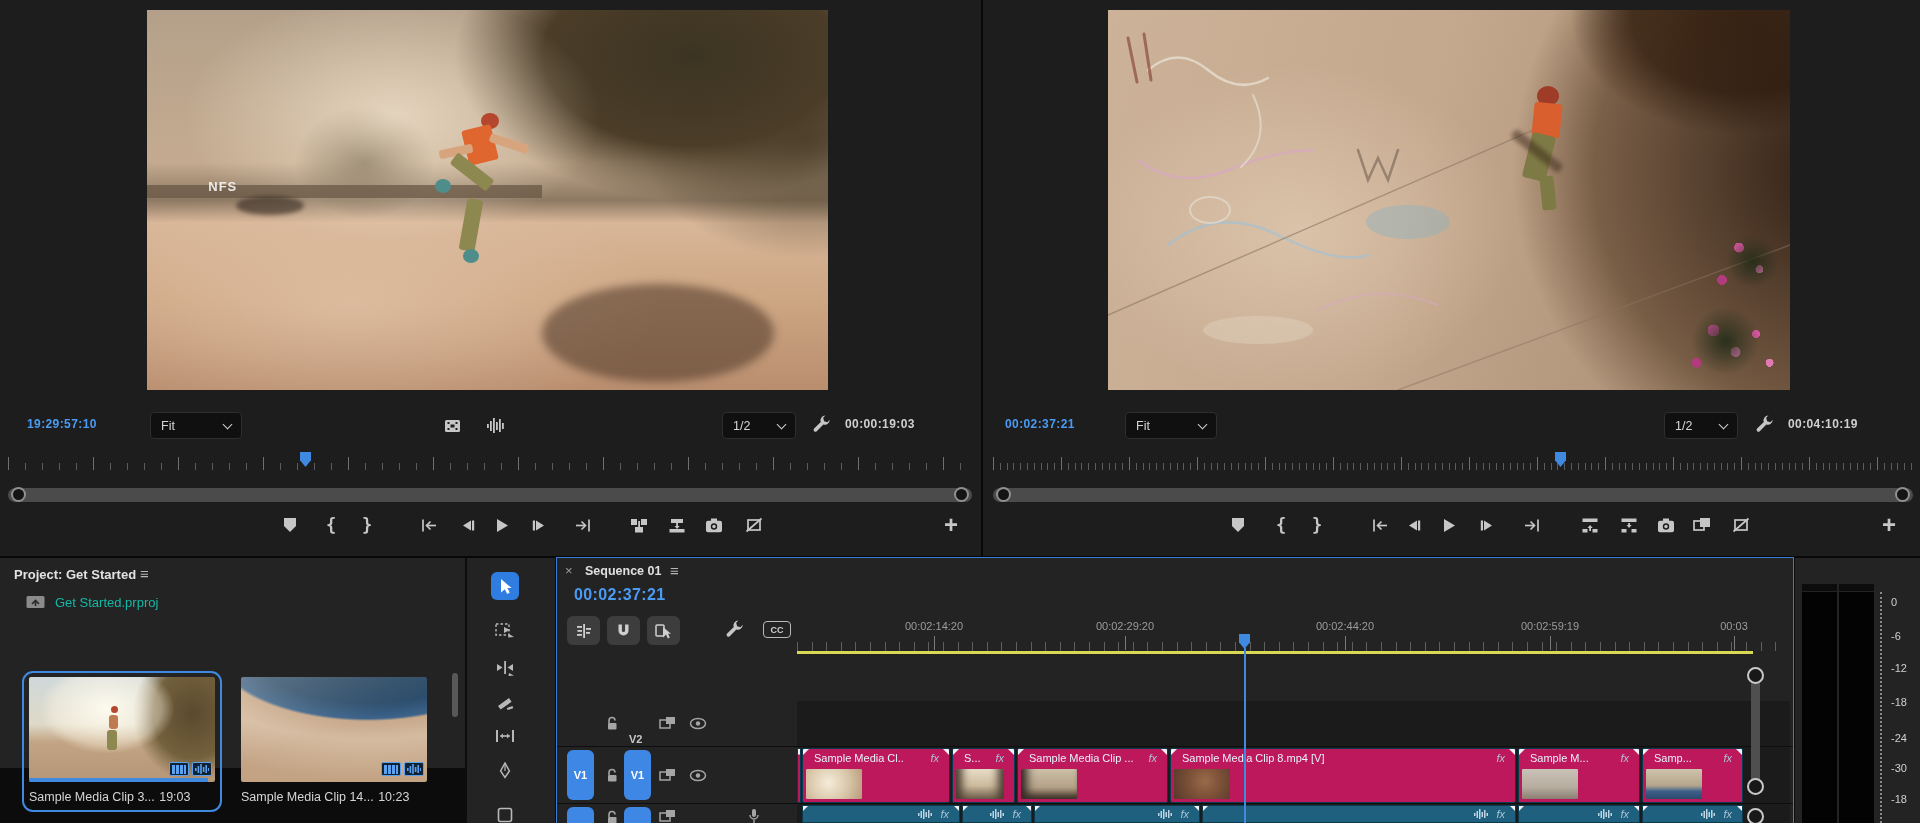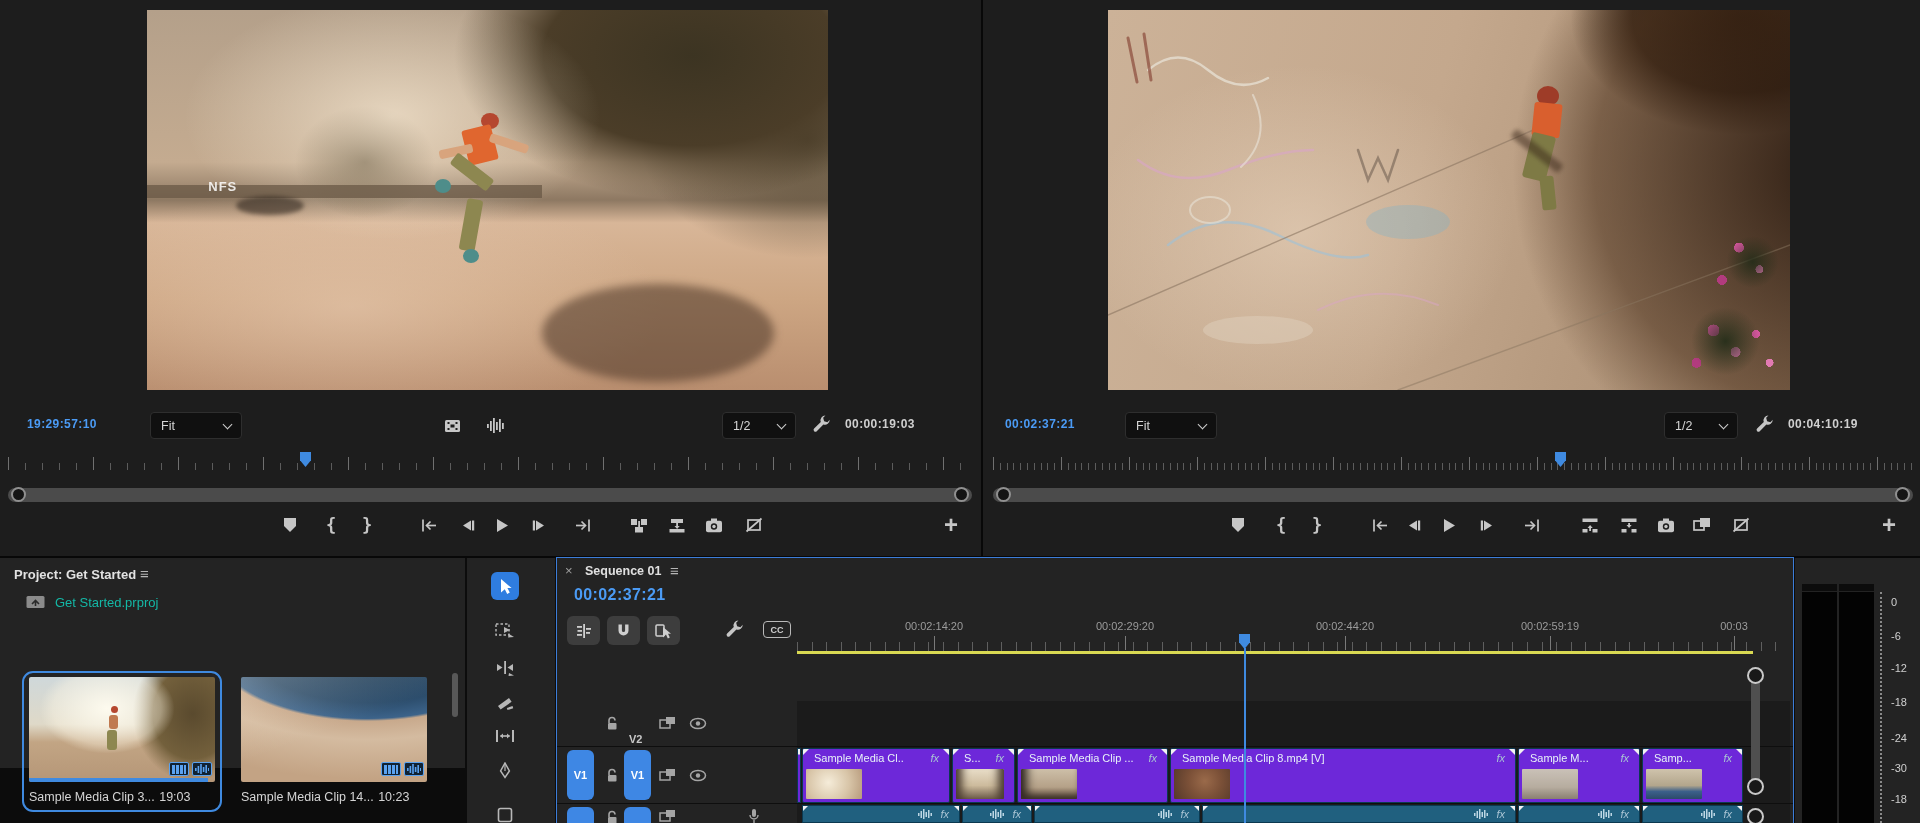--- a/index.html
+++ b/index.html
@@ -60,21 +60,21 @@
     outline:1.5px solid #3c7dd9; overflow:hidden; }
   .tbtn { position:absolute; width:33px; height:29px; background:#3d3d3d; border-radius:6px;
     display:flex; align-items:center; justify-content:center; }
   .rlabel { position:absolute; top:62px; width:80px; text-align:center; font-size:11px; color:#9b9b9b; white-space:nowrap; }
   .rtick { position:absolute; top:78px; width:1px; height:14px; background:#7a7a7a; }
   .trow { position:absolute; left:0; width:1236px; border-bottom:1px solid #0e0e0e; }
   .trowbg { position:absolute; left:240px; right:3px; top:0; bottom:0; background:#1b1b1b; }
   .vbadge { position:absolute; width:27px; background:#3e87e4; border-radius:6px; color:#fff;
     font-size:11px; font-weight:bold; display:flex; align-items:center; justify-content:center; }
   .tlabel { position:absolute; font-size:11px; font-weight:bold; color:#c8c8c8; }
-  .clip { position:absolute; top:190px; height:55px; background:#6d28d9; border:1px solid #0b3950;
+  .clip { position:absolute; top:190px; height:55px; background:#be185d; border:1px solid #0b3950;
     border-radius:2px; overflow:hidden; }
   .clip::before { content:""; position:absolute; top:0; left:0; border-top:6px solid #f2f2f2; border-right:6px solid transparent; }
   .clip::after  { content:""; position:absolute; top:0; right:0; border-top:6px solid #f2f2f2; border-left:6px solid transparent; }
   .cname { position:absolute; top:3px; left:11px; right:24px; font-size:11px; color:#e8f2f8;
     white-space:nowrap; overflow:hidden; }
   .cfx { position:absolute; top:3px; right:10px; font-size:11px; font-style:italic; color:#a9c4d4; }
   .cthumb { position:absolute; left:3px; bottom:3px; width:56px; height:30px; border-radius:1px; }
   .aclip { position:absolute; top:247px; height:18px; background:#20607f; border:1px solid #0b3950; overflow:hidden; }
   .aclip::before { content:""; position:absolute; top:0; left:0; border-top:5px solid #f2f2f2; border-right:5px solid transparent; }
   .aclip::after  { content:""; position:absolute; top:0; right:0; border-top:5px solid #f2f2f2; border-left:5px solid transparent; }

